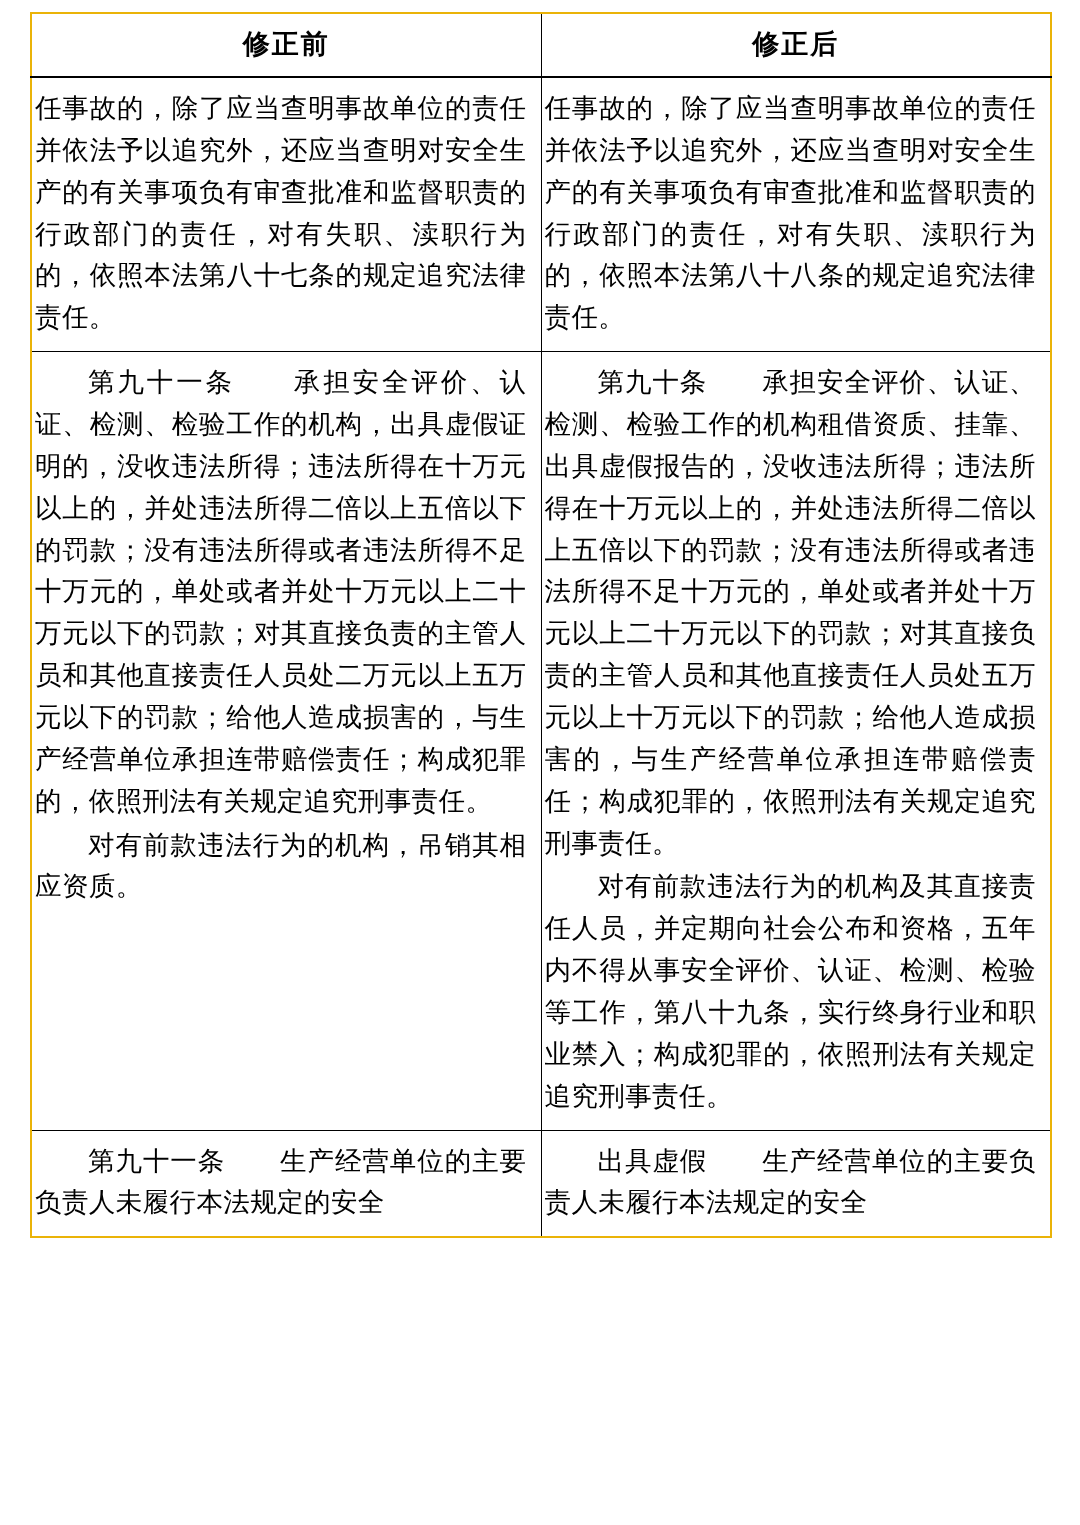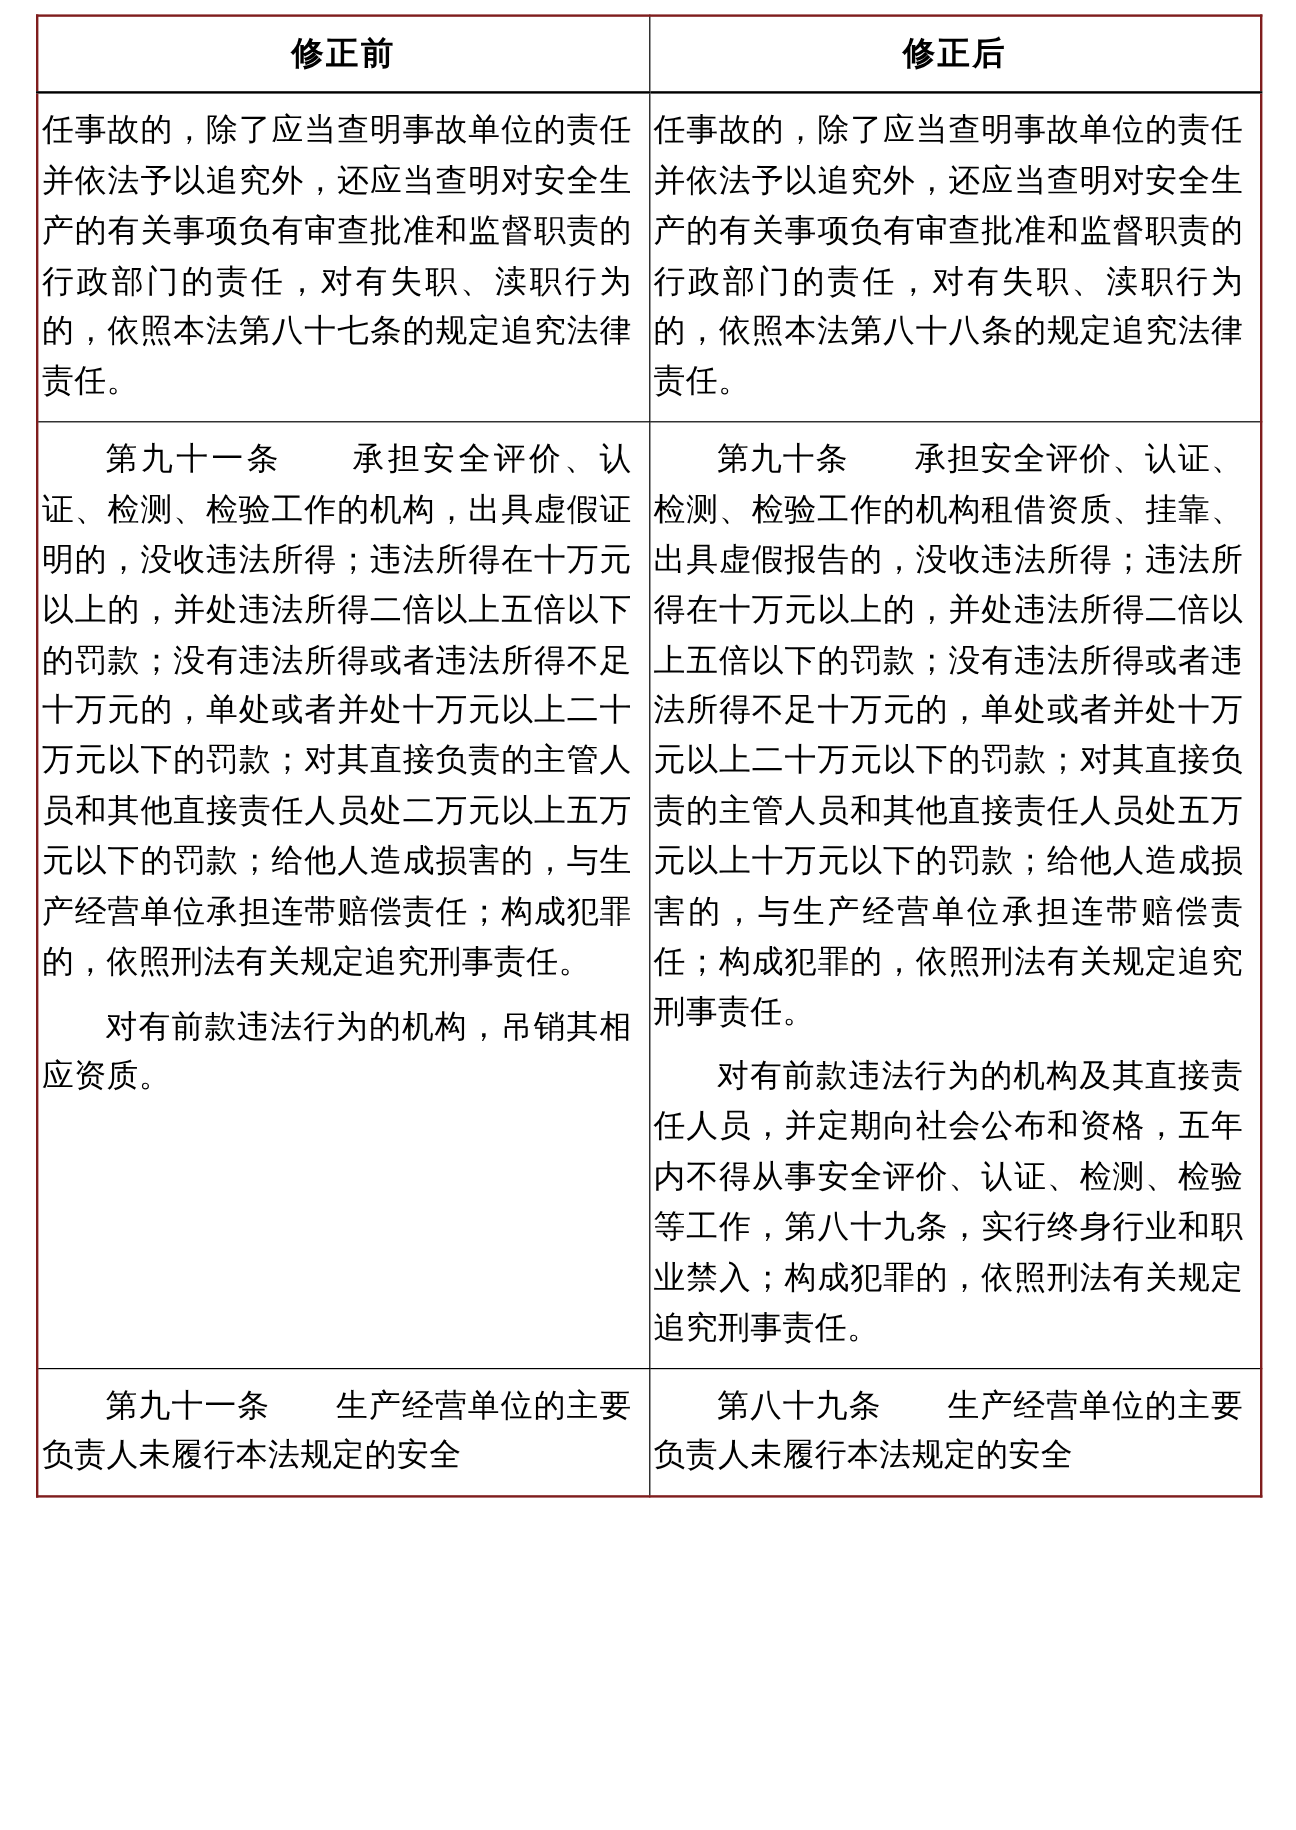--- a/index.html
+++ b/index.html
@@ -15,21 +15,21 @@
   }
   .page {
     width: 1080px;
     box-sizing: border-box;
     padding: 12px 30px 10px 30px;
   }
   table.cmp {
     width: 1020px;
     border-collapse: collapse;
     table-layout: fixed;
-    border: 2px solid #7f1d1d;
+    border: 2px solid #eab308;
   }
   table.cmp col.c1 { width: 510px; }
   table.cmp col.c2 { width: 510px; }
   table.cmp th, table.cmp td {
     border: 1px solid #000;
     vertical-align: top;
     padding: 10px 14px 12px 3px;
   }
   table.cmp thead th {
     border-bottom: 2px solid #000;
@@ -41,21 +41,21 @@
   }
   .para {
     font-size: 26.5px;
     line-height: 1.58;
     text-align: justify;
     text-justify: inter-ideograph;
     letter-spacing: 0.4px;
     margin: 0;
   }
   .para + .para {
-    margin-top: 12px;
+    margin-top: 2px;
   }
   .indent {
     text-indent: 2em;
   }
   .bold {
     font-weight: 400;
   }
 </style>
 </head>
 <body>
@@ -89,18 +89,18 @@
           <td>
             <div class="para indent"><span class="bold">第九十条</span><span>　　承担安全评价、认证、检测、检验工作的机构</span><span class="bold">租借资质</span><span>、</span><span class="bold">挂靠</span><span>、出具虚假</span><span class="bold">报告</span><span>的，没收违法所得；违法所得在十万元以上的，并处违法所得二倍以上五倍以下的罚款；没有违法所得或者违法所得不足十万元的，单处或者并处十万元以上二十万元以下的罚款；对其直接负责的主管人员和其他直接责任人员处</span><span class="bold">五</span><span>万元以上</span><span class="bold">十</span><span>万元以下的罚款；给他人造成损害的，与生产经营单位承担连带赔偿责任；构成犯罪的，依照刑法有关规定追究刑事责任。</span></div>
             <div class="para indent"><span>对有前款违法行为的机构</span><span class="bold">及其直接责任人员</span><span>，并定期向社会公布</span><span class="bold">和资格，五年内不得从事安全评价、认证、检测、检验等工作，第八十九条，实行终身行业和职业禁入；构成犯罪的，依照刑法有关规定追究刑事责任。</span></div>
           </td>
         </tr>
         <tr>
           <td>
             <div class="para indent"><span class="bold">第九十一条</span><span>　　生产经营单位的主要负责人未履行本法规定的安全</span></div>
           </td>
           <td>
-            <div class="para indent"><span class="bold">第八十九条</span><span>　　生产经营单位的主要负责人未履行本法规定的安全</span></div>
+            <div class="para indent"><span class="bold">出具虚假</span><span>　　生产经营单位的主要负责人未履行本法规定的安全</span></div>
           </td>
         </tr>
       </tbody>
   </table>
 </div>
 
 </body></html>

